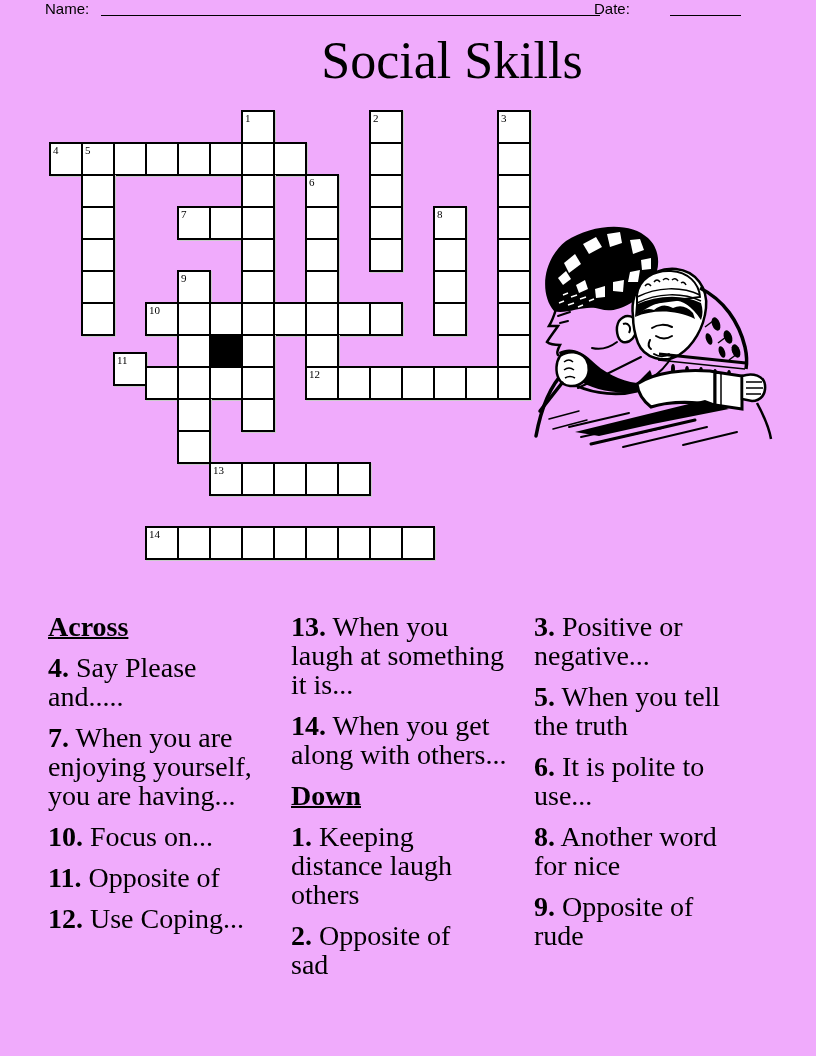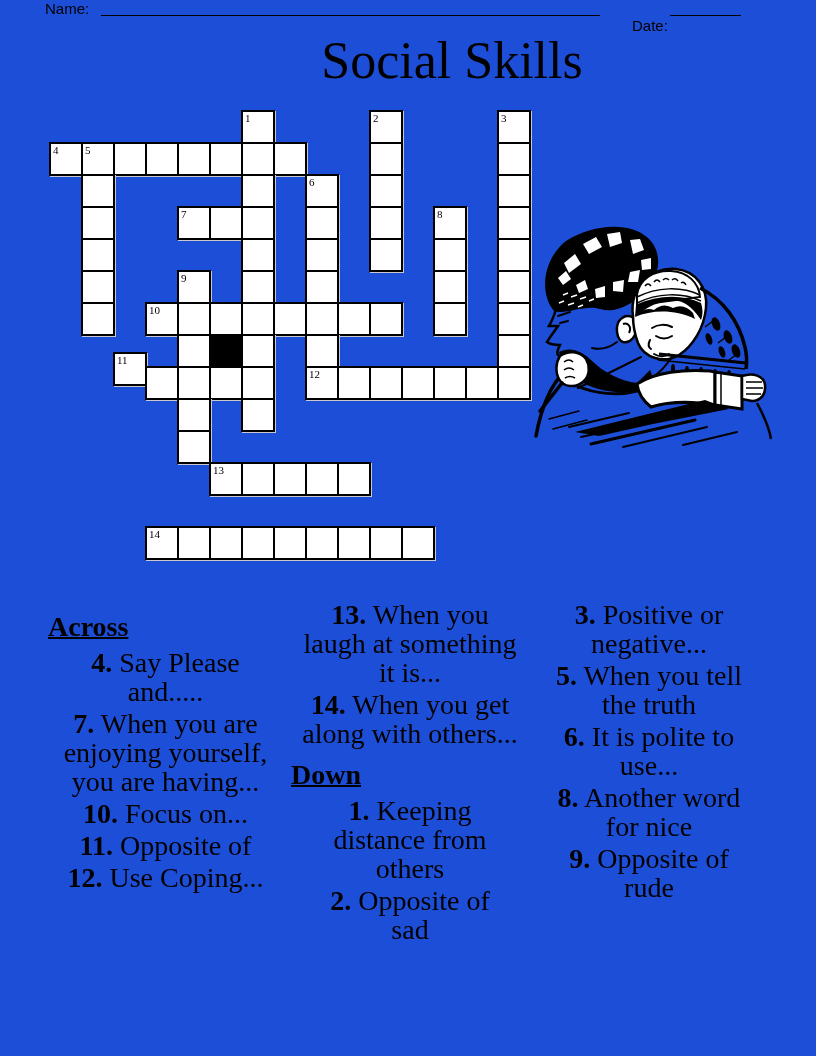--- a/index.html
+++ b/index.html
@@ -1,41 +1,41 @@
 <!DOCTYPE html>
 <html><head>
 <meta charset="utf-8">
 <style>
   html,body{margin:0;padding:0;background:#fff;}
-  .page{position:relative;width:816px;height:1056px;background:#1d4ed8;overflow:hidden;
+  .page{position:relative;width:816px;height:1056px;background:#f0abfc;overflow:hidden;
         font-family:"Liberation Serif",serif;color:#000;}
   .hdr-label{position:absolute;font-family:"Liberation Sans",sans-serif;font-size:15px;line-height:16px;}
   .blank-line{position:absolute;height:15px;border-bottom:1.6px solid #000;}
   .title{position:absolute;left:0;top:34px;width:816px;text-align:center;
          font-size:52px;line-height:54px;font-weight:normal;padding-left:44px;}
   .cell{position:absolute;width:34px;height:34px;box-sizing:border-box;
         border:2px solid #000;background:#fff;box-shadow:1px 1px 0 #c9c9c9;}
   .cell.black{background:#000;}
   .cellnum{position:absolute;top:0px;left:2px;font-size:11px;line-height:12px;
            font-family:"Liberation Serif",serif;}
   .cluecol{position:absolute;top:600px;font-size:28px;line-height:29px;}
-  .clue{margin:0 0 3px 0;text-align:center;}
+  .clue{margin:12px 0 3px 0;}
   .clue-line{white-space:nowrap;}
   .clue-heading{font-weight:bold;text-decoration:underline;text-decoration-thickness:2px;
                 margin:12px 0 7px 0;white-space:nowrap;}
   svg{display:block;}
 </style>
 </head>
 <body>
 
 <div class="page">
 
   <span class="hdr-label" style="left:45px;top:1px;">Name:</span>
   <div class="blank-line" style="left:101px;top:0px;width:499px;"></div>
-  <span class="hdr-label" style="left:632px;top:1px;margin-top:17px;">Date:</span>
+  <span class="hdr-label" style="left:594px;top:1px;">Date:</span>
   <div class="blank-line" style="left:670px;top:0px;width:71px;"></div>
 
   <div class="title">Social Skills</div>
 
   <div id="grid">
       <div class="cell" style="left: 241px; top: 110px;">
         <span class="cellnum">1</span>
       </div>
       <div class="cell" style="left: 369px; top: 110px;">
         <span class="cellnum">2</span>
@@ -282,21 +282,21 @@
         <div class="clue-line">laugh at something</div>
         <div class="clue-line">it is...</div>
       </div>
       <div class="clue">
         <div class="clue-line"><b>14.</b> When you get</div>
         <div class="clue-line">along with others...</div>
       </div>
       <div class="clue-heading">Down</div>
       <div class="clue">
         <div class="clue-line"><b>1.</b> Keeping</div>
-        <div class="clue-line">distance from</div>
+        <div class="clue-line">distance laugh</div>
         <div class="clue-line">others</div>
       </div>
       <div class="clue">
         <div class="clue-line"><b>2.</b> Opposite of</div>
         <div class="clue-line">sad</div>
       </div>
     </div>
   <div id="clue-col-3" class="cluecol" style="left:534px;width:230px;">
       <div class="clue">
         <div class="clue-line"><b>3.</b> Positive or</div>

